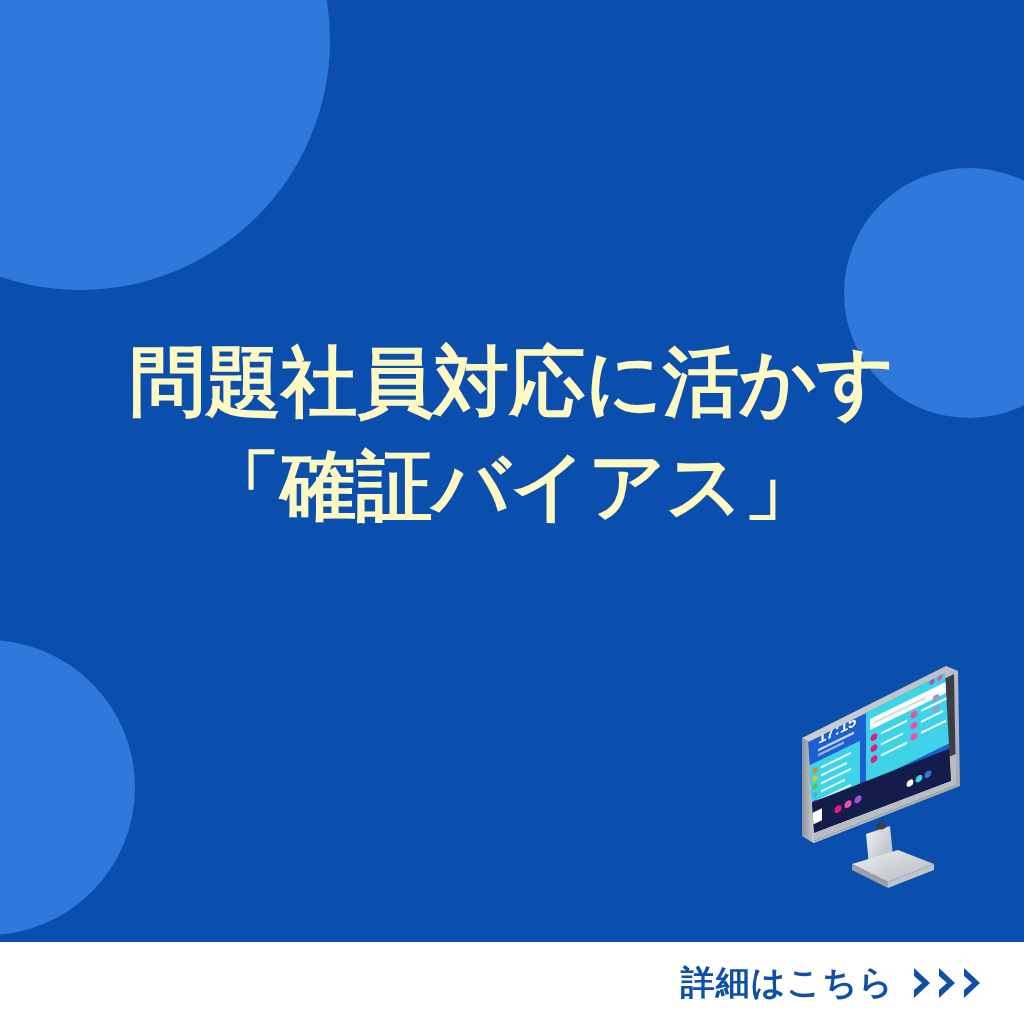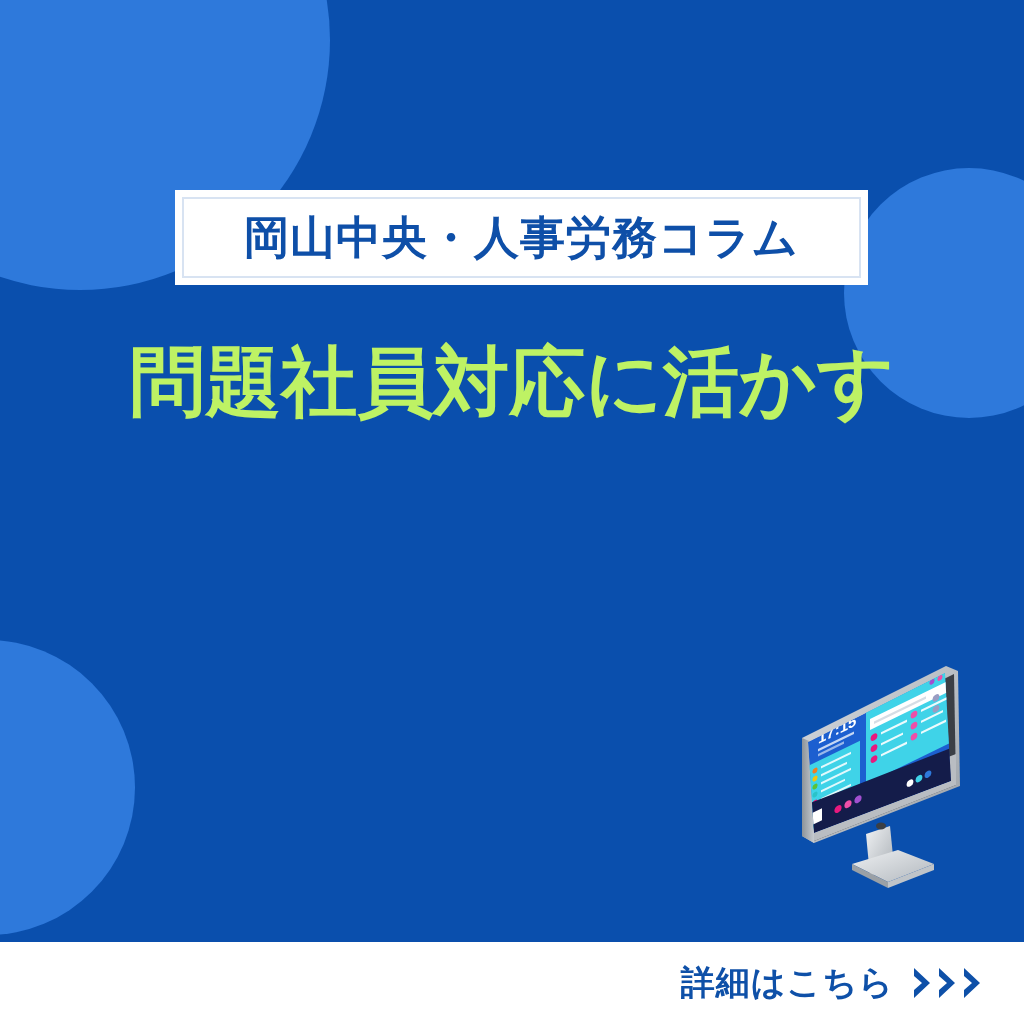--- a/index.html
+++ b/index.html
@@ -42,21 +42,21 @@
     font-weight:bold;
     letter-spacing:1px;
     line-height:1;
     white-space:nowrap;
   }
 
   
   #headline{
     position:absolute;left:0;top:330px;width:1024px;
     text-align:center;
-    color:#bef264;
+    color:#fef9c3;
   }
   .headline-line{
     font-size:76px;
     font-weight:bold;
     line-height:104px;
     letter-spacing:0px;
     white-space:nowrap;
   }
 
   
@@ -87,28 +87,24 @@
 </style>
 </head>
 <body>
 
 <div id="poster">
 
   <div class="deco-circle" id="circle-tl"></div>
   <div class="deco-circle" id="circle-r"></div>
   <div class="deco-circle" id="circle-bl"></div>
 
-  <div id="badge">
-    <div id="badge-inner">
-      <span id="badge-text">岡山中央・人事労務コラム</span>
-    </div>
-  </div>
 
   <div id="headline">
     <div class="headline-line">問題社員対応に活かす</div>
+    <div class="headline-line">「確証バイアス」</div>
   </div>
 
   <div id="monitor">
     <svg width="250" height="262" viewBox="0 0 250 262" xmlns="http://www.w3.org/2000/svg">
       <defs>
         <linearGradient id="gradFrameTop" x1="0" y1="0" x2="1" y2="1">
           <stop offset="0%" stop-color="#D9DDE2"></stop>
           <stop offset="100%" stop-color="#9AA0A6"></stop>
         </linearGradient>
         <linearGradient id="gradFrameSide" x1="0" y1="0" x2="1" y2="0">

